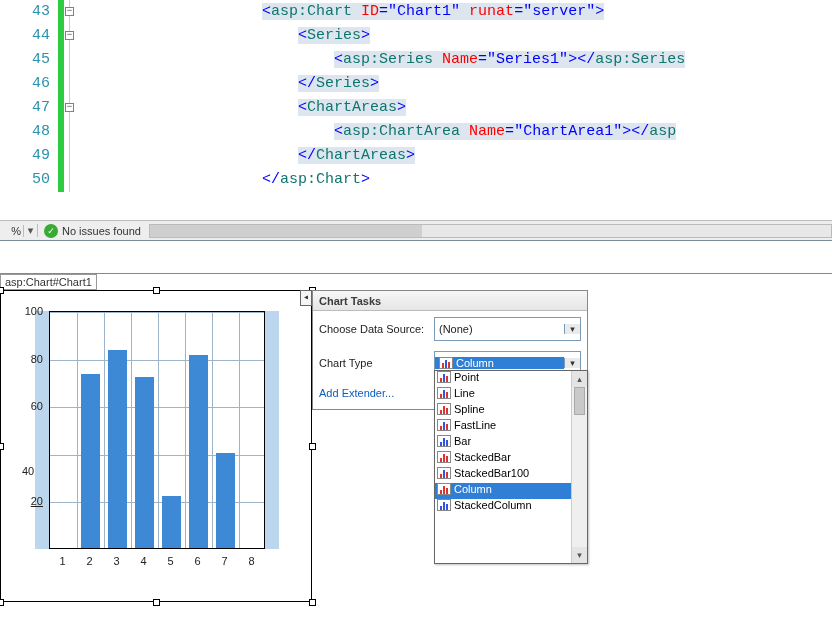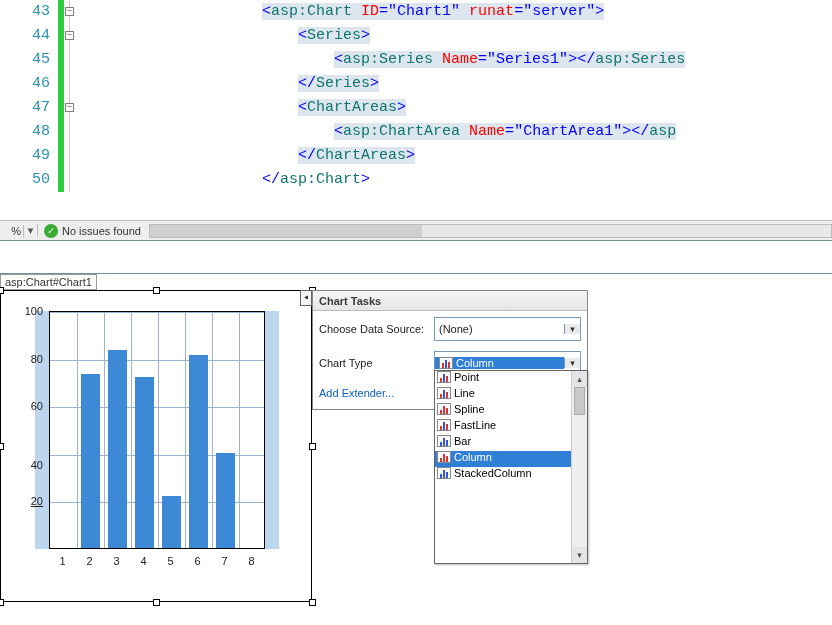--- a/index.html
+++ b/index.html
@@ -443,21 +443,21 @@
           <div class="bar" style="left: 85.32px; width: 18.36px; height: 171.36px;"></div>
           <div class="gridv" style="left: 135px;"></div>
           <div class="bar" style="left: 112.32px; width: 18.36px; height: 52.36px;"></div>
           <div class="gridv" style="left: 162px;"></div>
           <div class="bar" style="left: 139.32px; width: 18.36px; height: 192.78px;"></div>
           <div class="gridv" style="left: 189px;"></div>
           <div class="bar" style="left: 166.32px; width: 18.36px; height: 95.2px;"></div>
         </div>
       <div id="axisLabels">
           <div class="ytick" style="top: 198.4px; text-decoration: underline;">20</div>
-          <div class="ytick" style="top: 162px;">40</div>
+          <div class="ytick" style="top: 168px; text-align: center;">40</div>
           <div class="ytick" style="top: 103.2px;">60</div>
           <div class="ytick" style="top: 55.6px;">80</div>
           <div class="ytick" style="top: 8px;">100</div>
           <div class="xtick" style="left: 51.5px;">1</div>
           <div class="xtick" style="left: 78.5px;">2</div>
           <div class="xtick" style="left: 105.5px;">3</div>
           <div class="xtick" style="left: 132.5px;">4</div>
           <div class="xtick" style="left: 159.5px;">5</div>
           <div class="xtick" style="left: 186.5px;">6</div>
           <div class="xtick" style="left: 213.5px;">7</div>
@@ -543,20 +543,36 @@
         <span>FastLine</span>
       </div>
       <div class="opt">
         <span class="ico blue">
           <span style="height: 4px;"></span>
           <span style="height: 8px;"></span>
           <span style="height: 6px;"></span>
         </span>
         <span>Bar</span>
       </div>
+      <div class="opt">
+        <span class="ico ">
+          <span style="height: 4px;"></span>
+          <span style="height: 8px;"></span>
+          <span style="height: 6px;"></span>
+        </span>
+        <span>StackedBar</span>
+      </div>
+      <div class="opt">
+        <span class="ico mix">
+          <span style="height: 4px;"></span>
+          <span style="height: 8px;"></span>
+          <span style="height: 6px;"></span>
+        </span>
+        <span>StackedBar100</span>
+      </div>
       <div class="opt selected">
         <span class="ico ">
           <span style="height: 4px;"></span>
           <span style="height: 8px;"></span>
           <span style="height: 6px;"></span>
         </span>
         <span>Column</span>
       </div>
       <div class="opt">
         <span class="ico blue">

